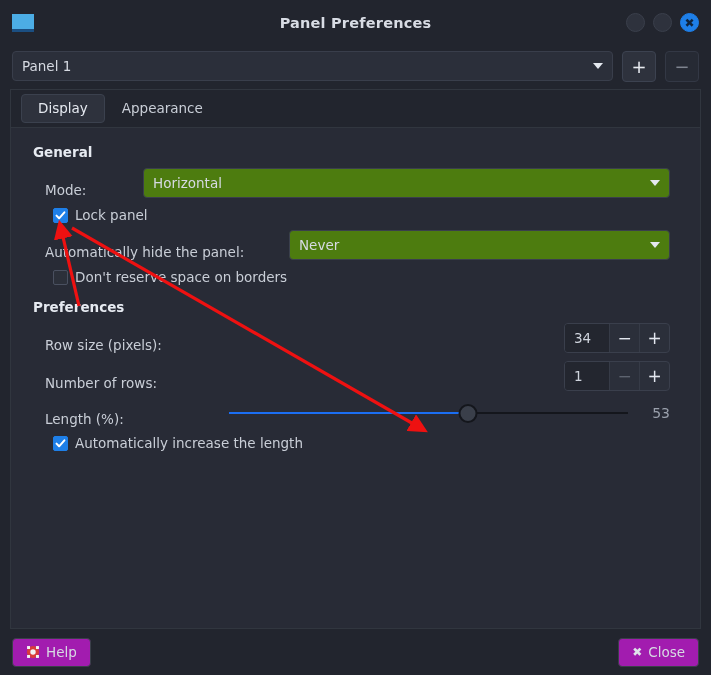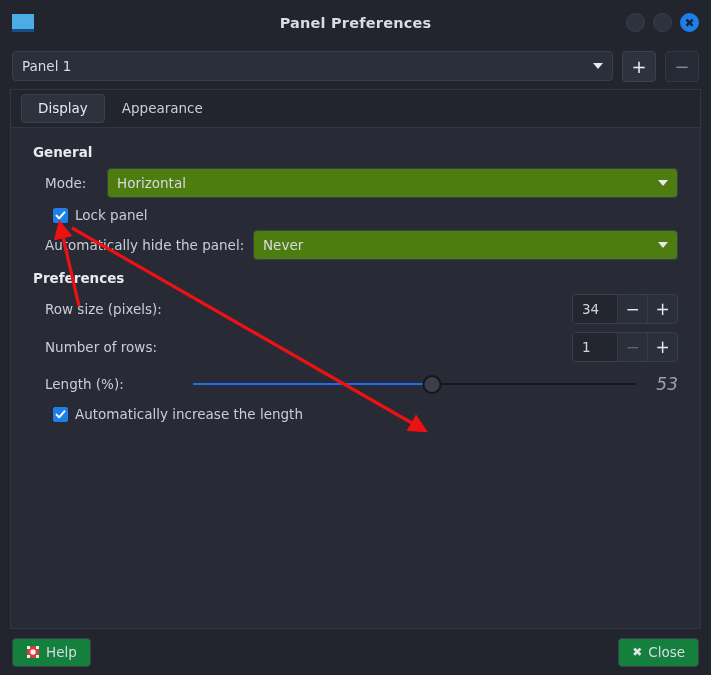--- a/index.html
+++ b/index.html
@@ -130,23 +130,24 @@
     min-height: 0;
   }
 
   .section-title {
     color: #e6eaf1;
     font-weight: bold;
     font-size: 13.5px;
     margin: 4px 0 8px 8px;
   }
   .row {
-    display: flex; align-items: center;
-    margin: 0 8px 9px 0;
+    display: flex; align-items: flex-end;
+    margin: 0 16px 9px 0;
     min-height: 28px;
+    gap: 36px;
   }
   .label {
     color: #c9ced7;
     font-size: 13.5px;
   }
   .indent { margin-left: 20px; }
 
   .wide-combo {
     flex: 1 1 auto;
     background: #4d7c0f;
@@ -217,33 +218,33 @@
   .knob {
     position: absolute;
     width: 19px; height: 19px;
     border-radius: 50%;
     background: #3a3f4a;
     border: 2px solid #14161c;
     transform: translateX(-50%);
   }
   .slider-value {
     position: absolute; right: 0;
-    color: #9aa0ac; font-size: 17px; font-style: italic;
+    color: #9aa0ac; font-size: 14px;
   }
 
   
   .footer {
     flex: 0 0 46px;
     display: flex; align-items: center;
     padding: 0 12px; gap: 8px;
   }
   .btn {
     height: 29px;
     border-radius: 4px;
-    background: #15803d;
+    background: #a21caf;
     border: 1px solid #3a4049;
     color: #d7dbe3;
     font-size: 13.5px;
     display: flex; align-items: center;
     padding: 0 13px; gap: 6px;
   }
   .btn.right { margin-left: auto; }
   .lifebuoy { width: 14px; height: 14px; display: block; }
   .xglyph { font-weight: bold; font-size: 12px; color: #dfe3ea; }
 
@@ -307,20 +308,24 @@
       </div>
 
       <div class="row">
         <span class="label indent" style="width:208px">Automatically hide the panel:</span>
         <div class="wide-combo">
           <span>Never</span>
           <span class="chev" style="margin-left:auto;width:0;height:0;border-left:5px solid transparent;border-right:5px solid transparent;border-top:6px solid #e4e8ef;"></span>
         </div>
       </div>
 
+      <div class="cb-row" style="margin-top:9px;margin-bottom:14px">
+        <span class="checkbox off"></span>
+        <span class="label">Don't reserve space on borders</span>
+      </div>
 
       <div class="section-title" style="margin-top:10px">Preferences</div>
 
       <div class="row" style="margin-bottom:8px">
         <span class="label indent">Row size (pixels):</span>
         <div class="spin" style="margin-left:auto">
           <span class="val">34</span>
           <span class="sbtn">−</span>
           <span class="sbtn">+</span>
         </div>

